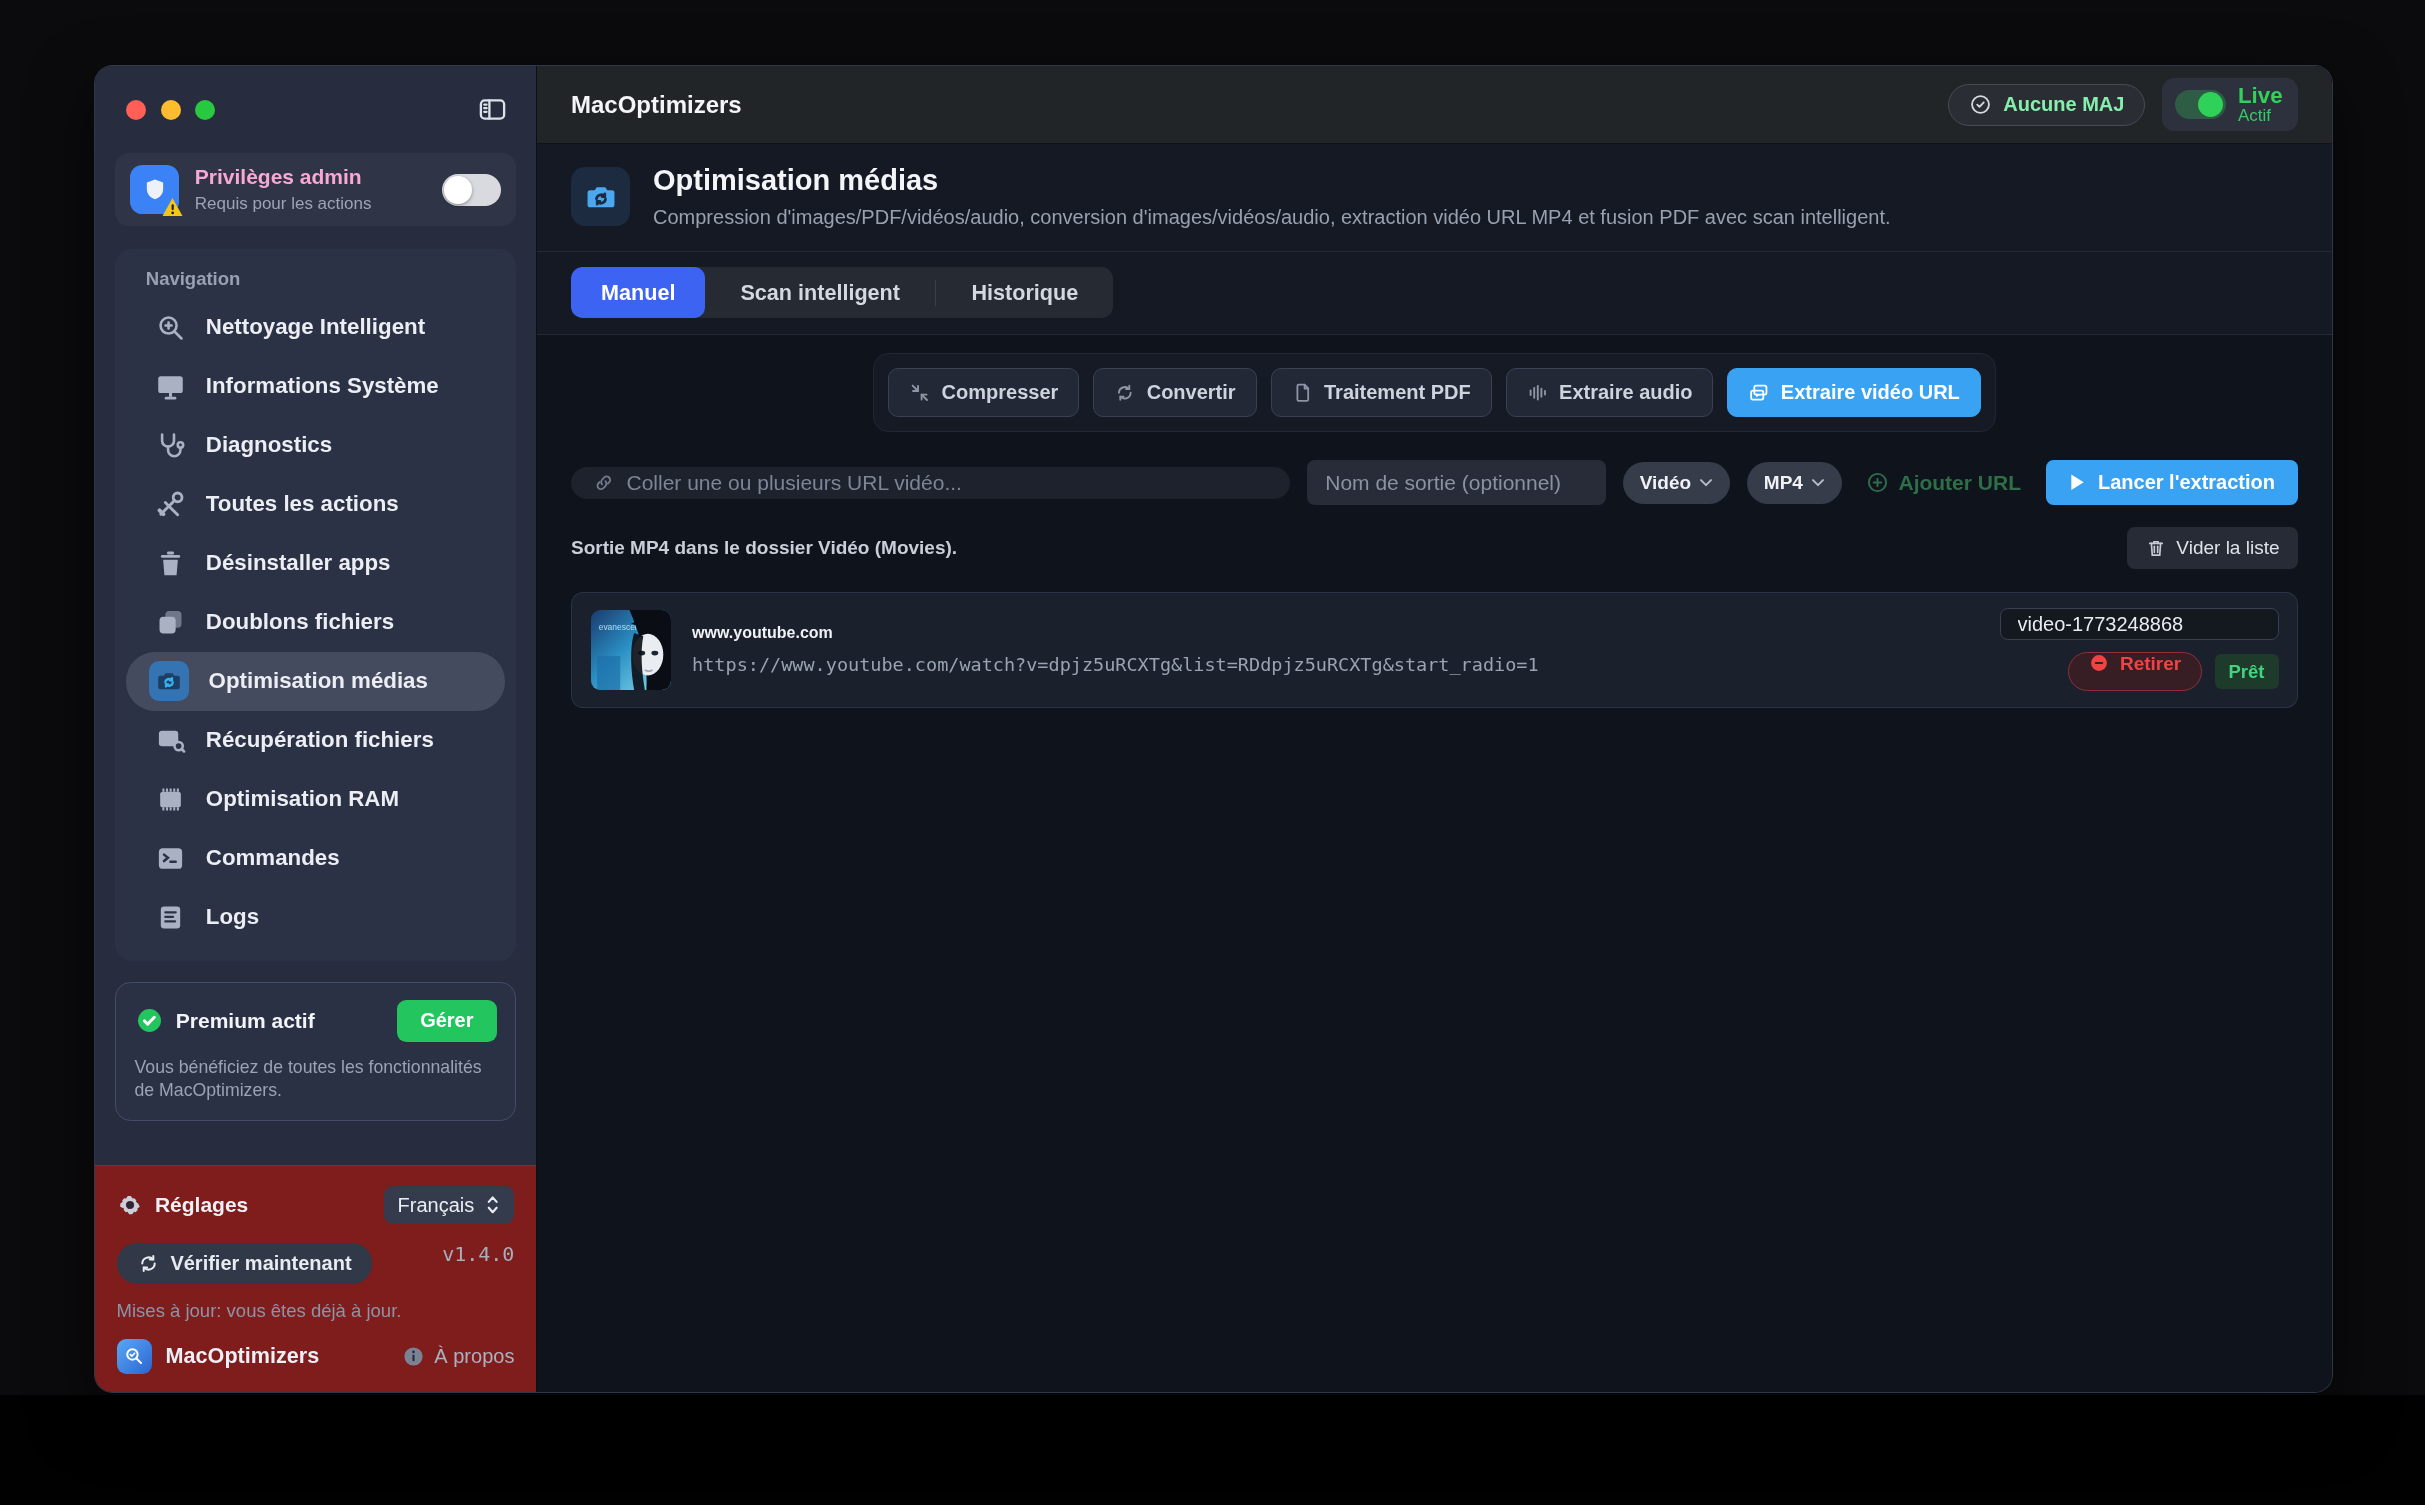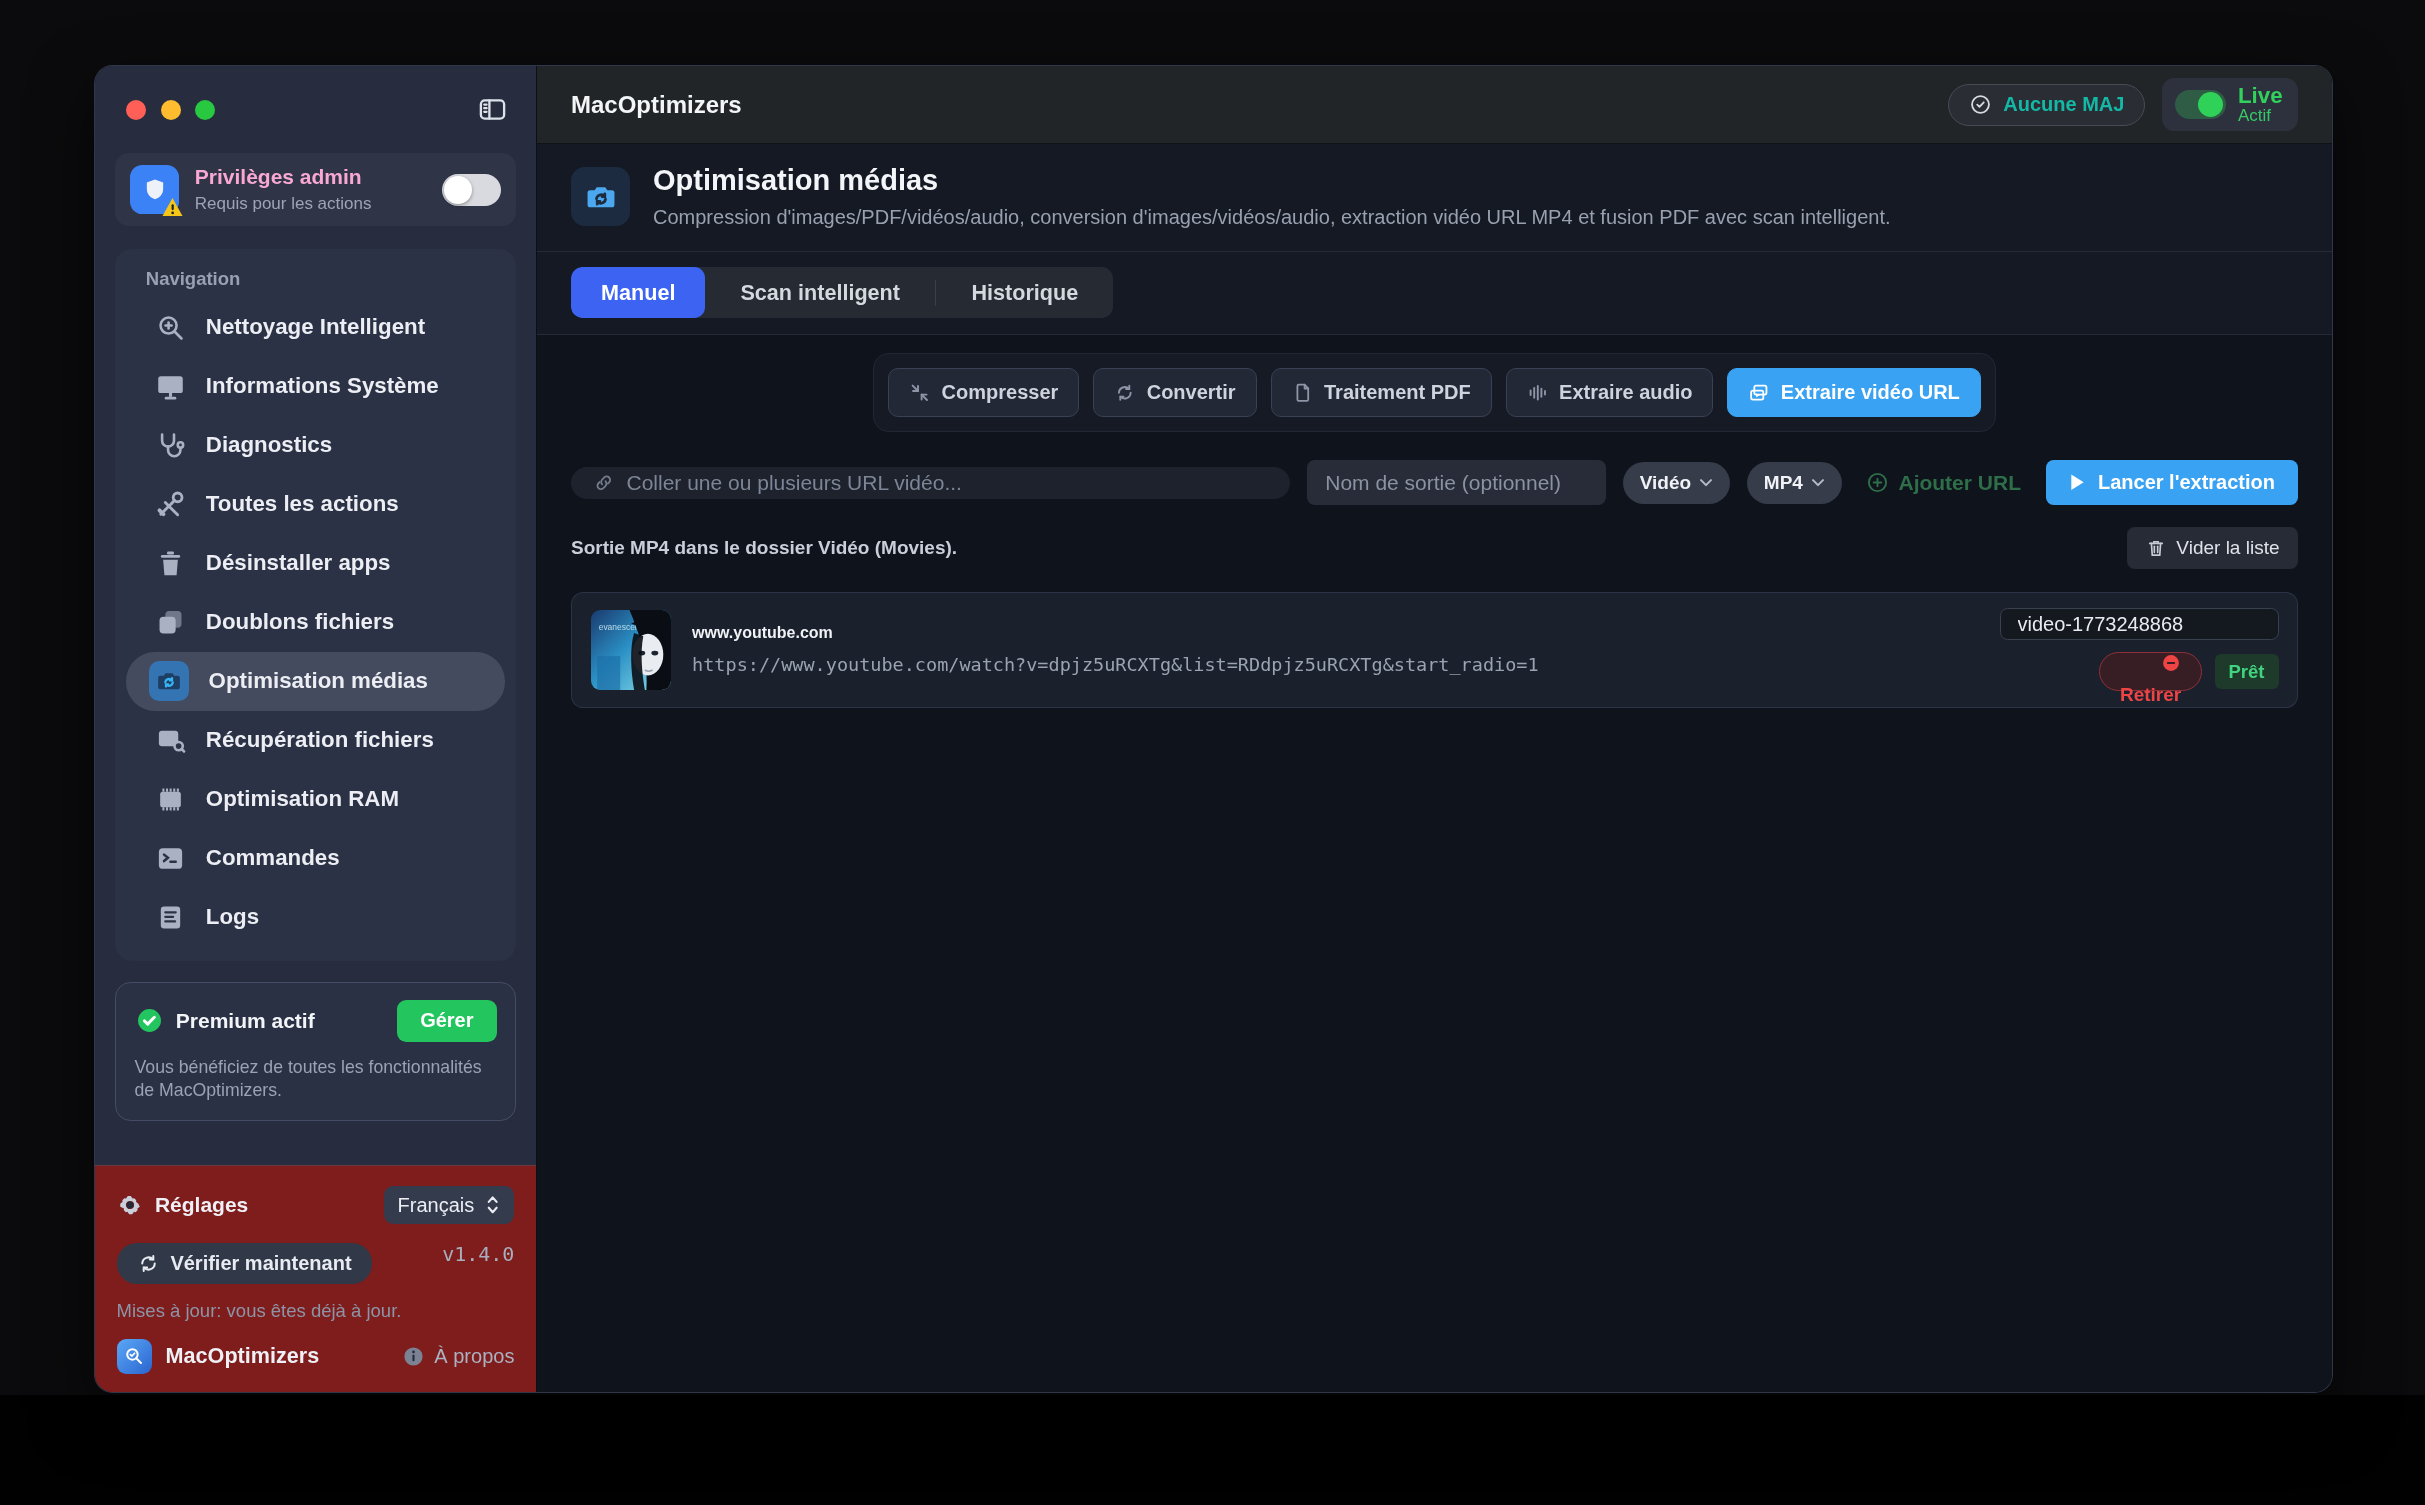--- a/index.html
+++ b/index.html
@@ -50,21 +50,21 @@
   .ver { margin-left:auto; font-family:"DejaVu Sans Mono", monospace; font-size:20px; color:#a7aebc; }
   .sf-note { margin-top:15.4px; font-size:18.5px; color:#8d94a6; }
   .sf-bottom { margin-top:17px; display:flex; align-items:center; }
   .app-ic { width:35px; height:35px; border-radius:9.2px; background:linear-gradient(135deg,#5aa8f7,#2b64cf); display:flex; align-items:center; justify-content:center; }
   .app-name { font-size:21.6px; font-weight:bold; color:#eef0f5; margin-left:14px; }
   .apropos { margin-left:auto; display:flex; align-items:center; gap:9.2px; color:#aab2c0; font-size:20px; cursor:pointer; }
   
   .main { flex:1; display:flex; flex-direction:column; background:#0f131c; }
   .titlebar { height:78px; min-height:78px; background:#212528; border-bottom:0.8px solid rgba(0,0,0,.5); display:flex; align-items:center; padding:0 34px; }
   .tb-title { font-size:24px; font-weight:bold; color:#f4f5f7; }
-  .pill-maj { margin-left:auto; display:flex; align-items:center; gap:10.8px; border:1.5px solid #474c54; background:#2a2e34; border-radius:21.6px; padding:8.5px 20px; color:#14b8a6; font-size:20px; font-weight:bold; cursor:pointer; }
+  .pill-maj { margin-left:auto; display:flex; align-items:center; gap:10.8px; border:1.5px solid #474c54; background:#2a2e34; border-radius:21.6px; padding:8.5px 20px; color:#86efac; font-size:20px; font-weight:bold; cursor:pointer; }
   .live-badge { margin-left:17px; background:#2c313d; border-radius:12.3px; padding:6.2px 15.4px 6.2px 12.3px; display:flex; align-items:center; gap:12.3px; cursor:pointer; }
   .toggle-on { width:51px; height:29px; border-radius:14.6px; background:#2e5c44; position:relative; }
   .toggle-on .knob { position:absolute; right:2.3px; top:2.3px; width:25px; height:25px; border-radius:50%; background:#30d158; }
   .live-texts { display:flex; flex-direction:column; align-items:flex-start; line-height:1.05; }
   .live-main { font-size:22.3px; font-weight:bold; color:#32d15c; }
   .live-sub { font-size:17px; color:#37c967; }
   .sect-header { background:#141923; padding:20px 34px 21.6px; display:flex; align-items:center; gap:23px; border-bottom:1.5px solid #242a36; }
   .cam-tile { width:59px; height:59px; border-radius:14px; background:#1d2b40; display:flex; align-items:center; justify-content:center; }
   .sect-title { font-size:29px; font-weight:bold; color:#f3f5f8; }
   .sect-sub { font-size:20px; color:#99a1b0; margin-top:9.2px; }
@@ -93,21 +93,21 @@
   .note-txt { font-size:19px; font-weight:600; color:#c9ced9; }
   .btn-clear { margin-left:auto; display:flex; align-items:center; gap:10.8px; background:#262b36; border:none; border-radius:7.7px; height:42px; padding:0 18.5px; color:#dfe3e9; font-size:19px; cursor:pointer; }
   .video-row { margin-top:23px; background:#1a202c; border:0.8px solid rgba(60,70,92,.5); border-radius:12.3px; padding:15.4px 18.5px; display:flex; align-items:center; gap:21.6px; }
   .thumb { width:80px; height:80px; border-radius:9.2px; overflow:hidden; flex:none; }
   .vid-info { flex:1; min-width:0; }
   .vid-site { font-size:16px; font-weight:bold; color:#f0f2f6; }
   .vid-url { margin-top:12.3px; font-family:"DejaVu Sans Mono", monospace; font-size:18.5px; color:#99a3b2; white-space:nowrap; }
   .vid-right { display:flex; flex-direction:column; align-items:flex-end; gap:12.3px; }
   .vid-name { width:279px; background:#14181f; border:1.5px solid #39404f; border-radius:7.7px; height:32px; padding:0 17px; color:#e8ebf1; font-size:20px; outline:none; font-family:"Liberation Sans",sans-serif; }
   .vid-actions { display:flex; align-items:center; gap:12.3px; }
-  .btn-remove { display:flex; align-items:flex-end; gap:10.8px; background:#371d24; border:1.5px solid #8f3039; border-radius:20px; height:39px; padding:0 20px; color:#ef4444; font-size:19px; font-weight:bold; cursor:pointer;flex-direction:column; }
+  .btn-remove { display:flex; align-items:flex-start; gap:10.8px; background:#371d24; border:1.5px solid #8f3039; border-radius:20px; height:39px; padding:0 20px; color:#ef4444; font-size:19px; font-weight:bold; cursor:pointer; }
   .badge-ready { background:#1d3a2b; border-radius:6.2px; height:35px; display:flex; align-items:center; padding:0 14px; color:#41d47f; font-size:18.5px; font-weight:bold; }
 </style>
 </head>
 <body>
 
 <div class="window">
 
   <aside class="sidebar">
     <div class="traffic-row">
       <span class="tl red"></span>

